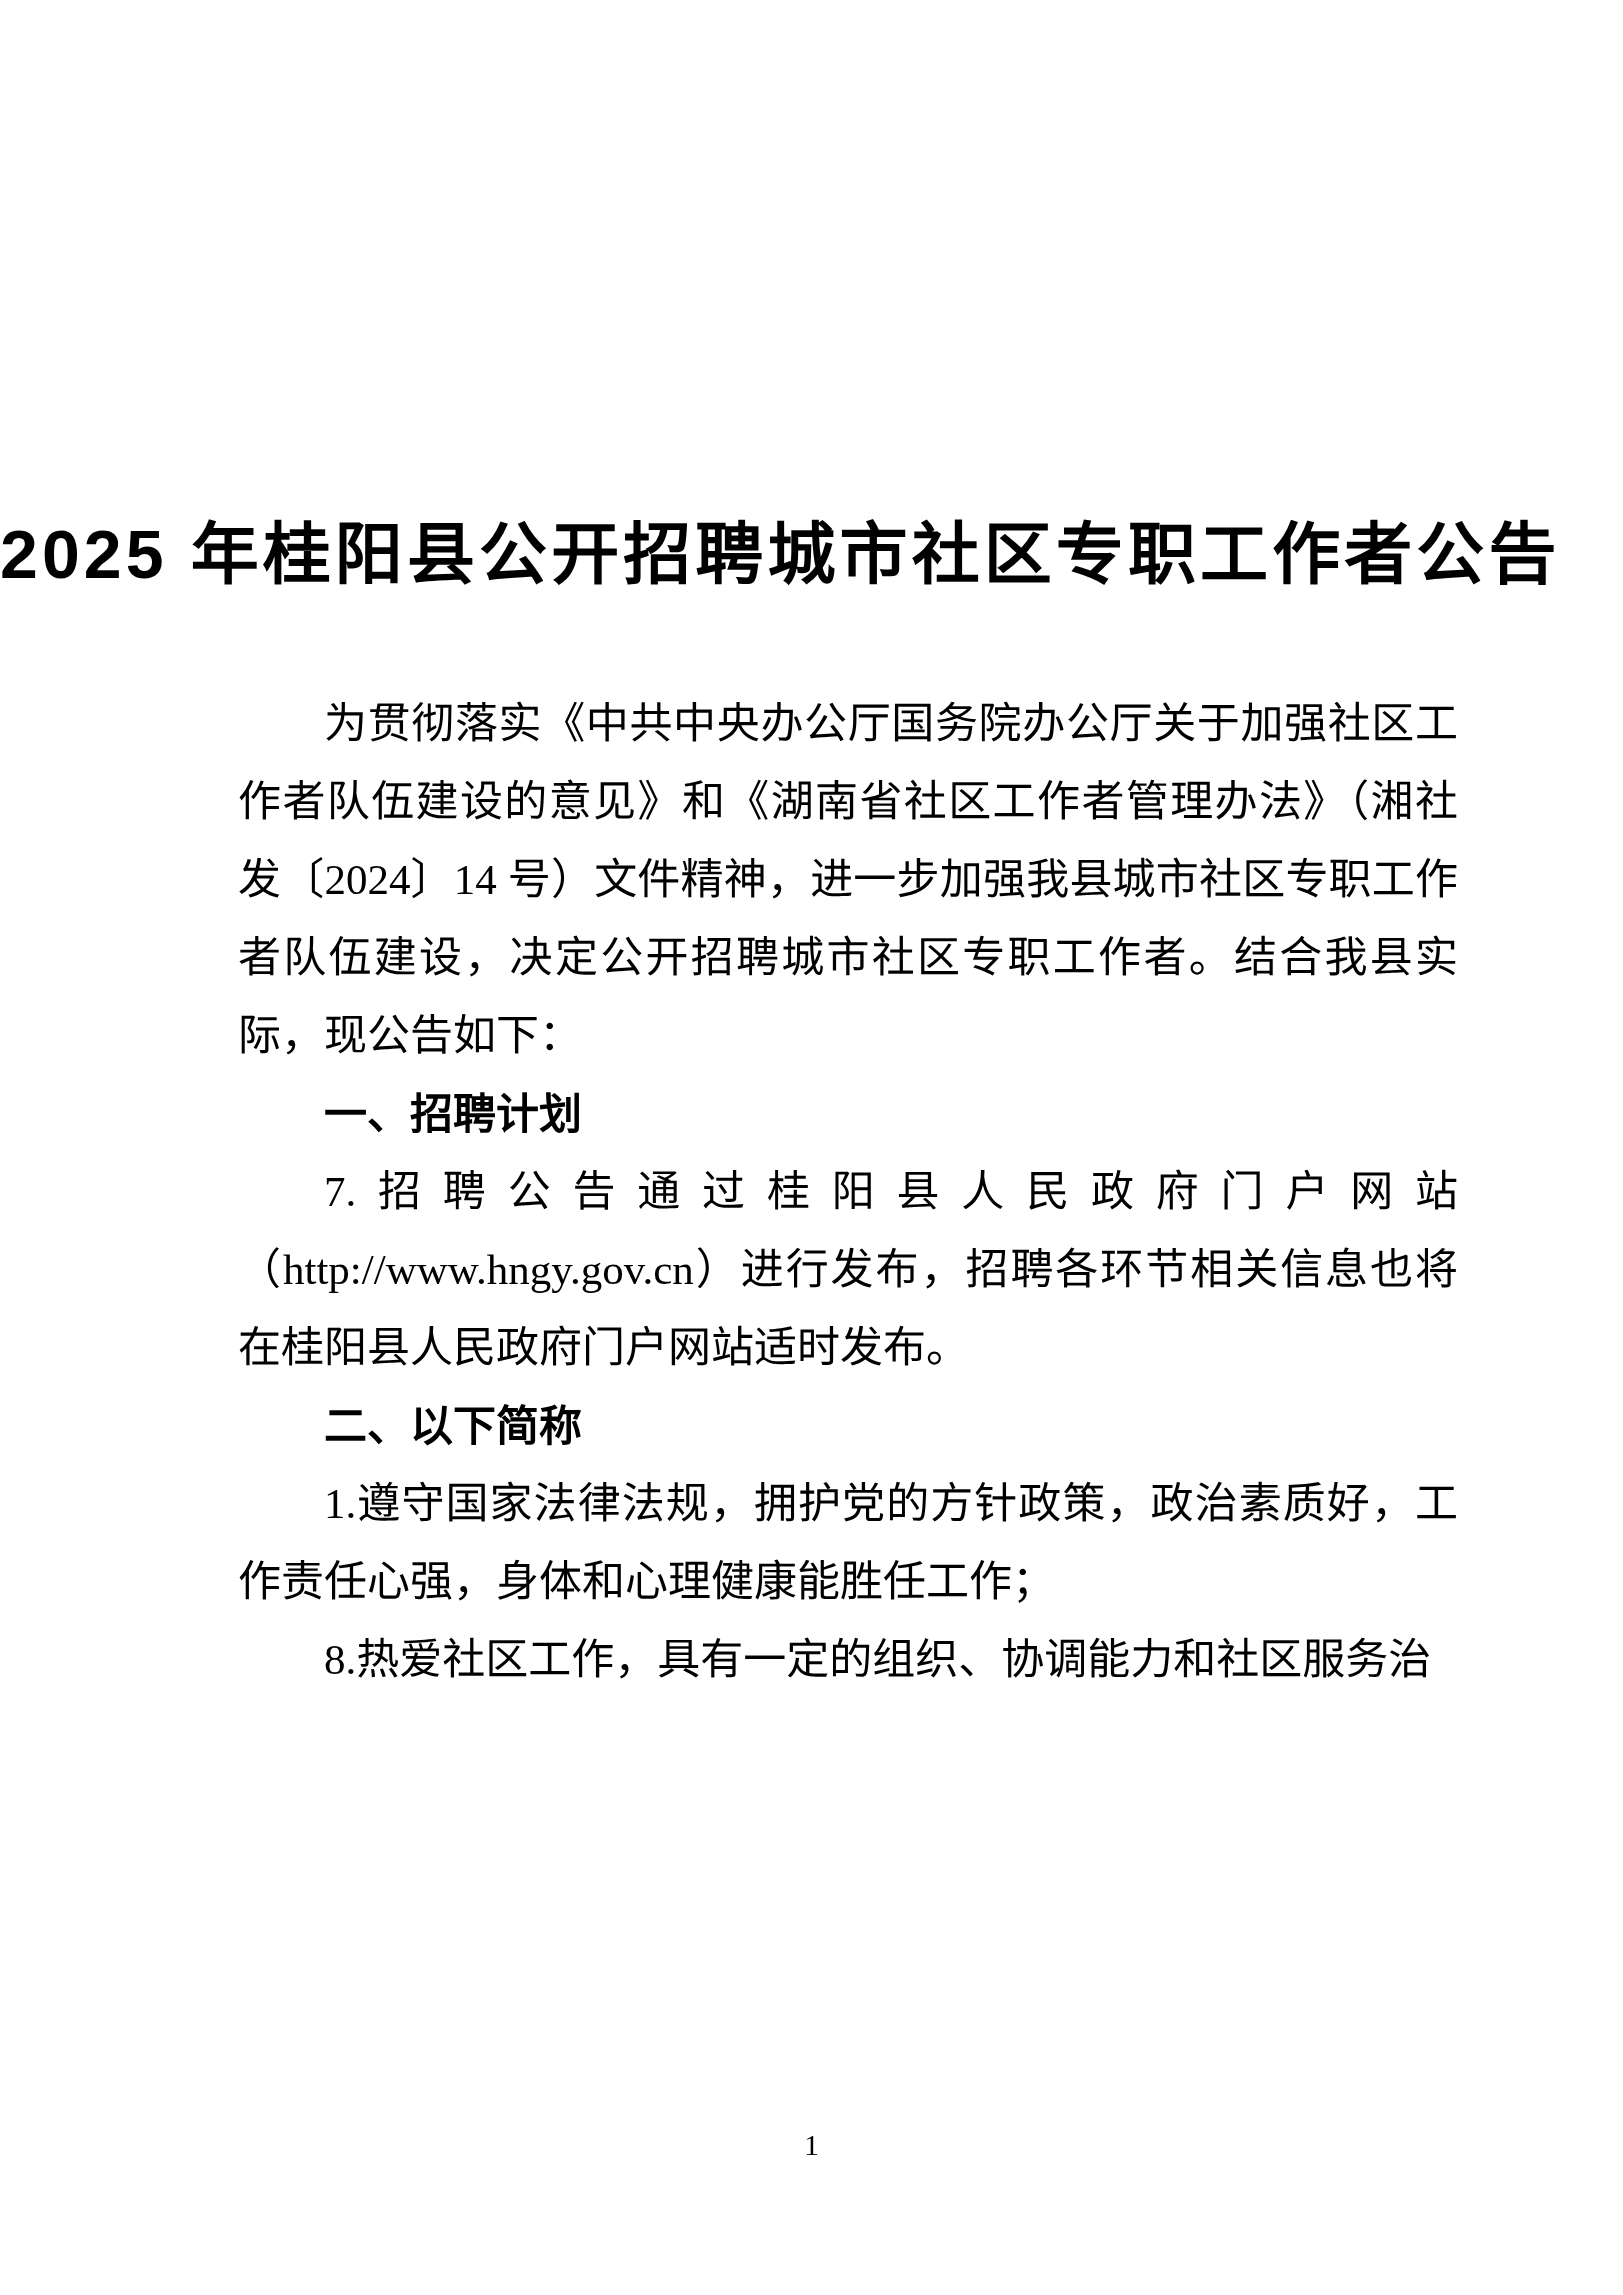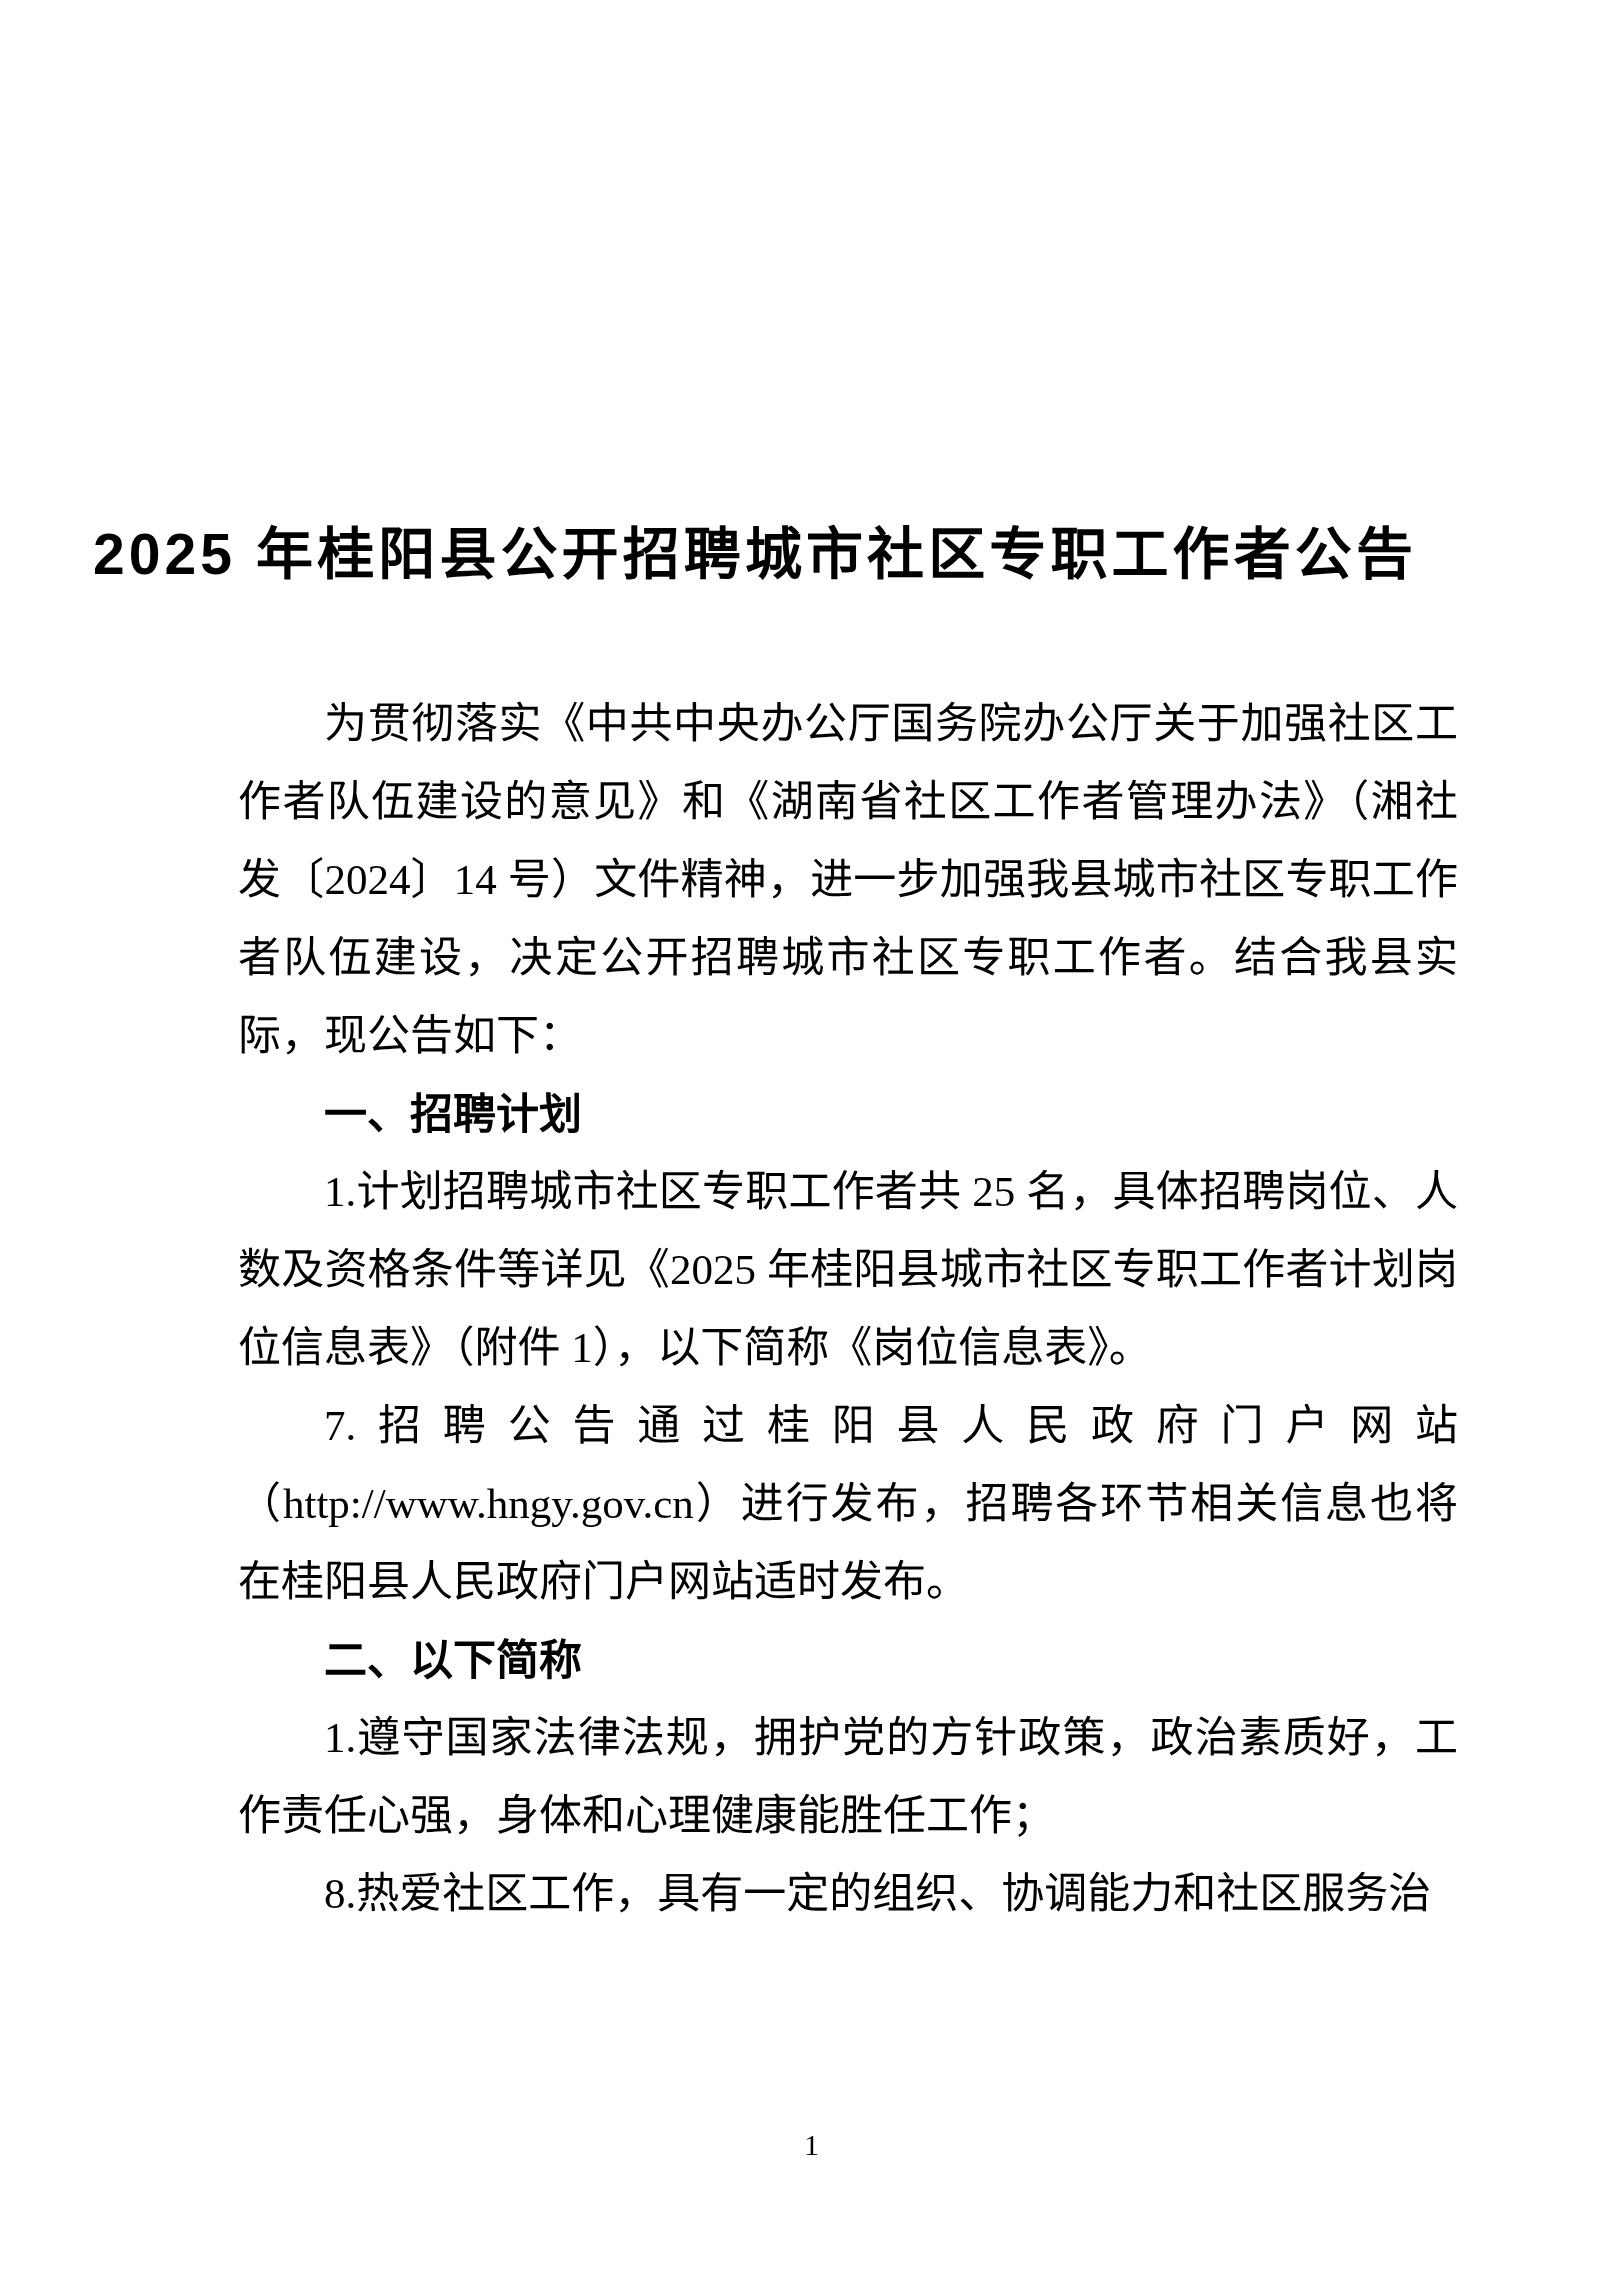--- a/index.html
+++ b/index.html
@@ -17,21 +17,21 @@
     color: #000000;
   }
   .doc-title {
     position: absolute;
     top: 513px;
     left: 0;
     width: 1510px;
     text-align: center;
     font-family: "Liberation Sans", sans-serif;
     font-weight: 700;
-    font-size: 57px;
+    font-size: 68px;
     line-height: 82px;
     letter-spacing: 4.1px;
     white-space: nowrap;
   }
   .content {
     position: absolute;
     top: 685px;
     left: 202px;
     width: 1220px;
     font-size: 43px;
@@ -76,21 +76,20 @@
 <div class="page">
 
   <div class="doc-title">2025 年桂阳县公开招聘城市社区专职工作者公告</div>
 
   <div class="content">
 
     <p>为贯彻落实《中共中央办公厅国务院办公厅关于加强社区工作者队伍建设的意见》和《湖南省社区工作者管理办法》（湘社发〔2024〕14 号）文件精神，进一步加强我县城市社区专职工作者队伍建设，决定公开招聘城市社区专职工作者。结合我县实际，现公告如下：</p>
 
     <h2 class="heading-hei">一、招聘计划</h2>
 
-    <p>1.计划招聘城市社区专职工作者共 25 名，具体招聘岗位、人数及资格条件等详见《2025 年桂阳县城市社区专职工作者计划岗位信息表》（附件 1），以下简称《岗位信息表》。</p>
 
     <p>7.招聘公告通过桂阳县人民政府门户网站（http://www.hngy.gov.cn）进行发布，招聘各环节相关信息也将在桂阳县人民政府门户网站适时发布。</p>
 
     <h2 class="heading-hei">二、以下简称</h2>
 
 
 
     <p>1.遵守国家法律法规，拥护党的方针政策，政治素质好，工作责任心强，身体和心理健康能胜任工作；</p>
 
     <p>8.热爱社区工作，具有一定的组织、协调能力和社区服务治</p>

